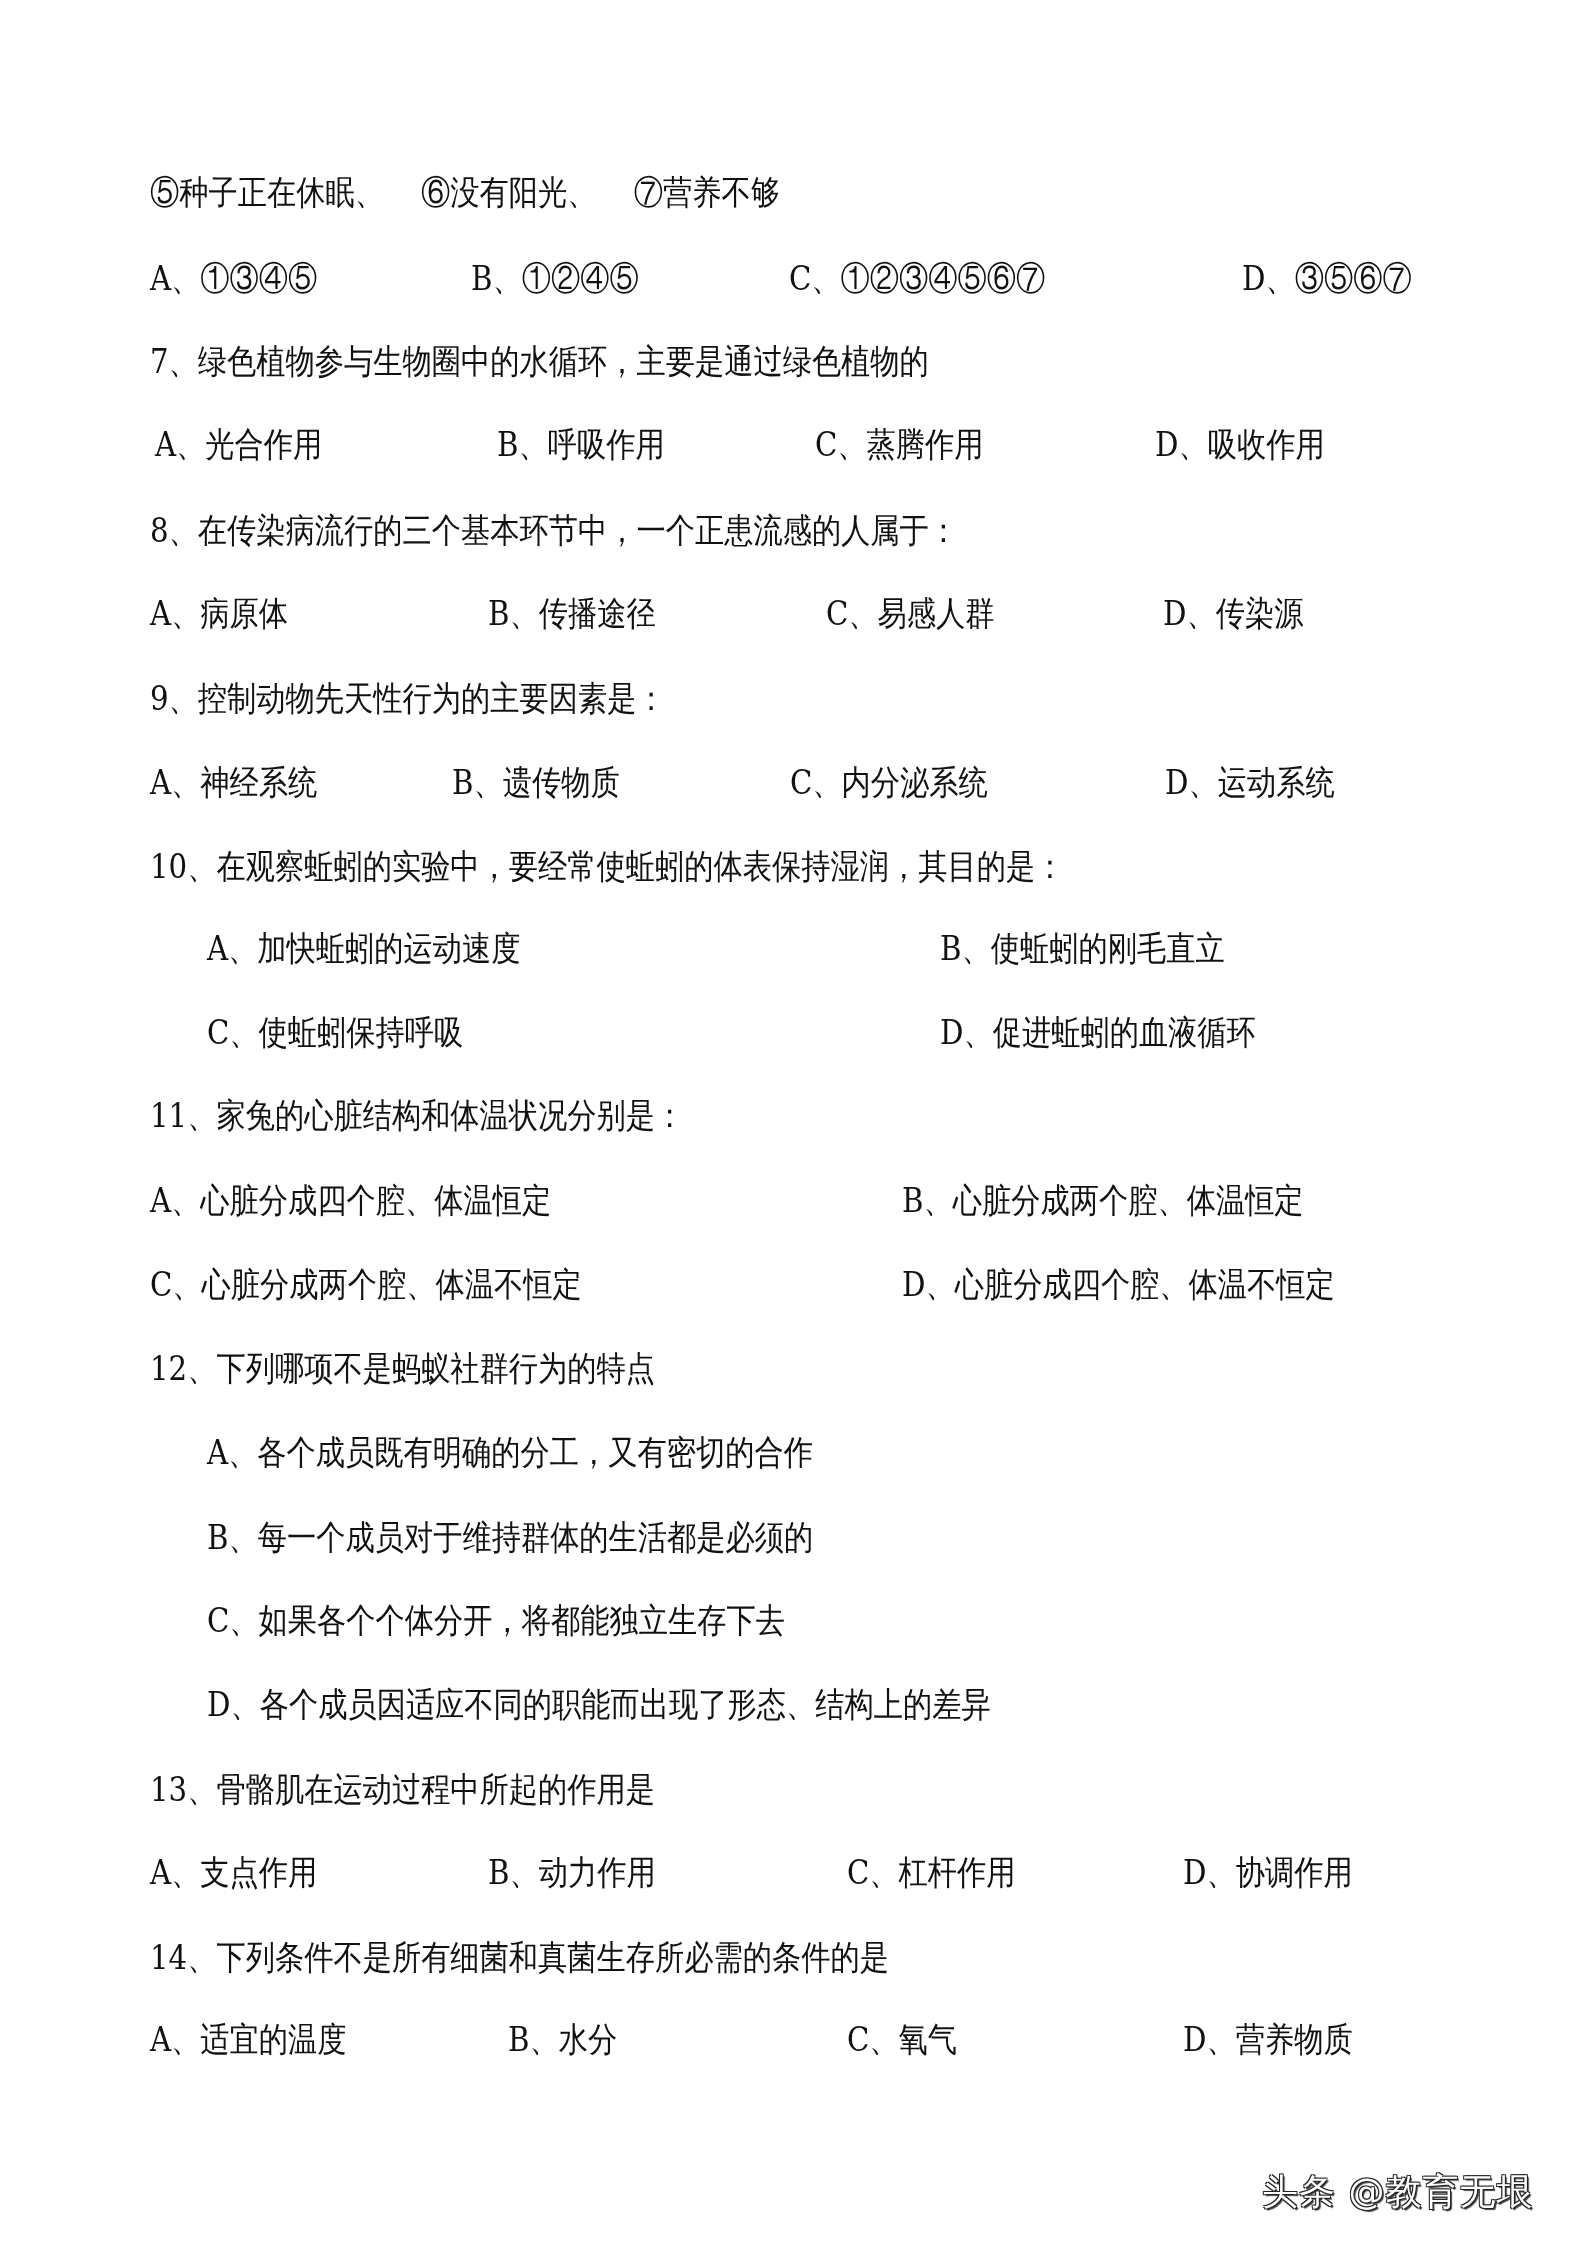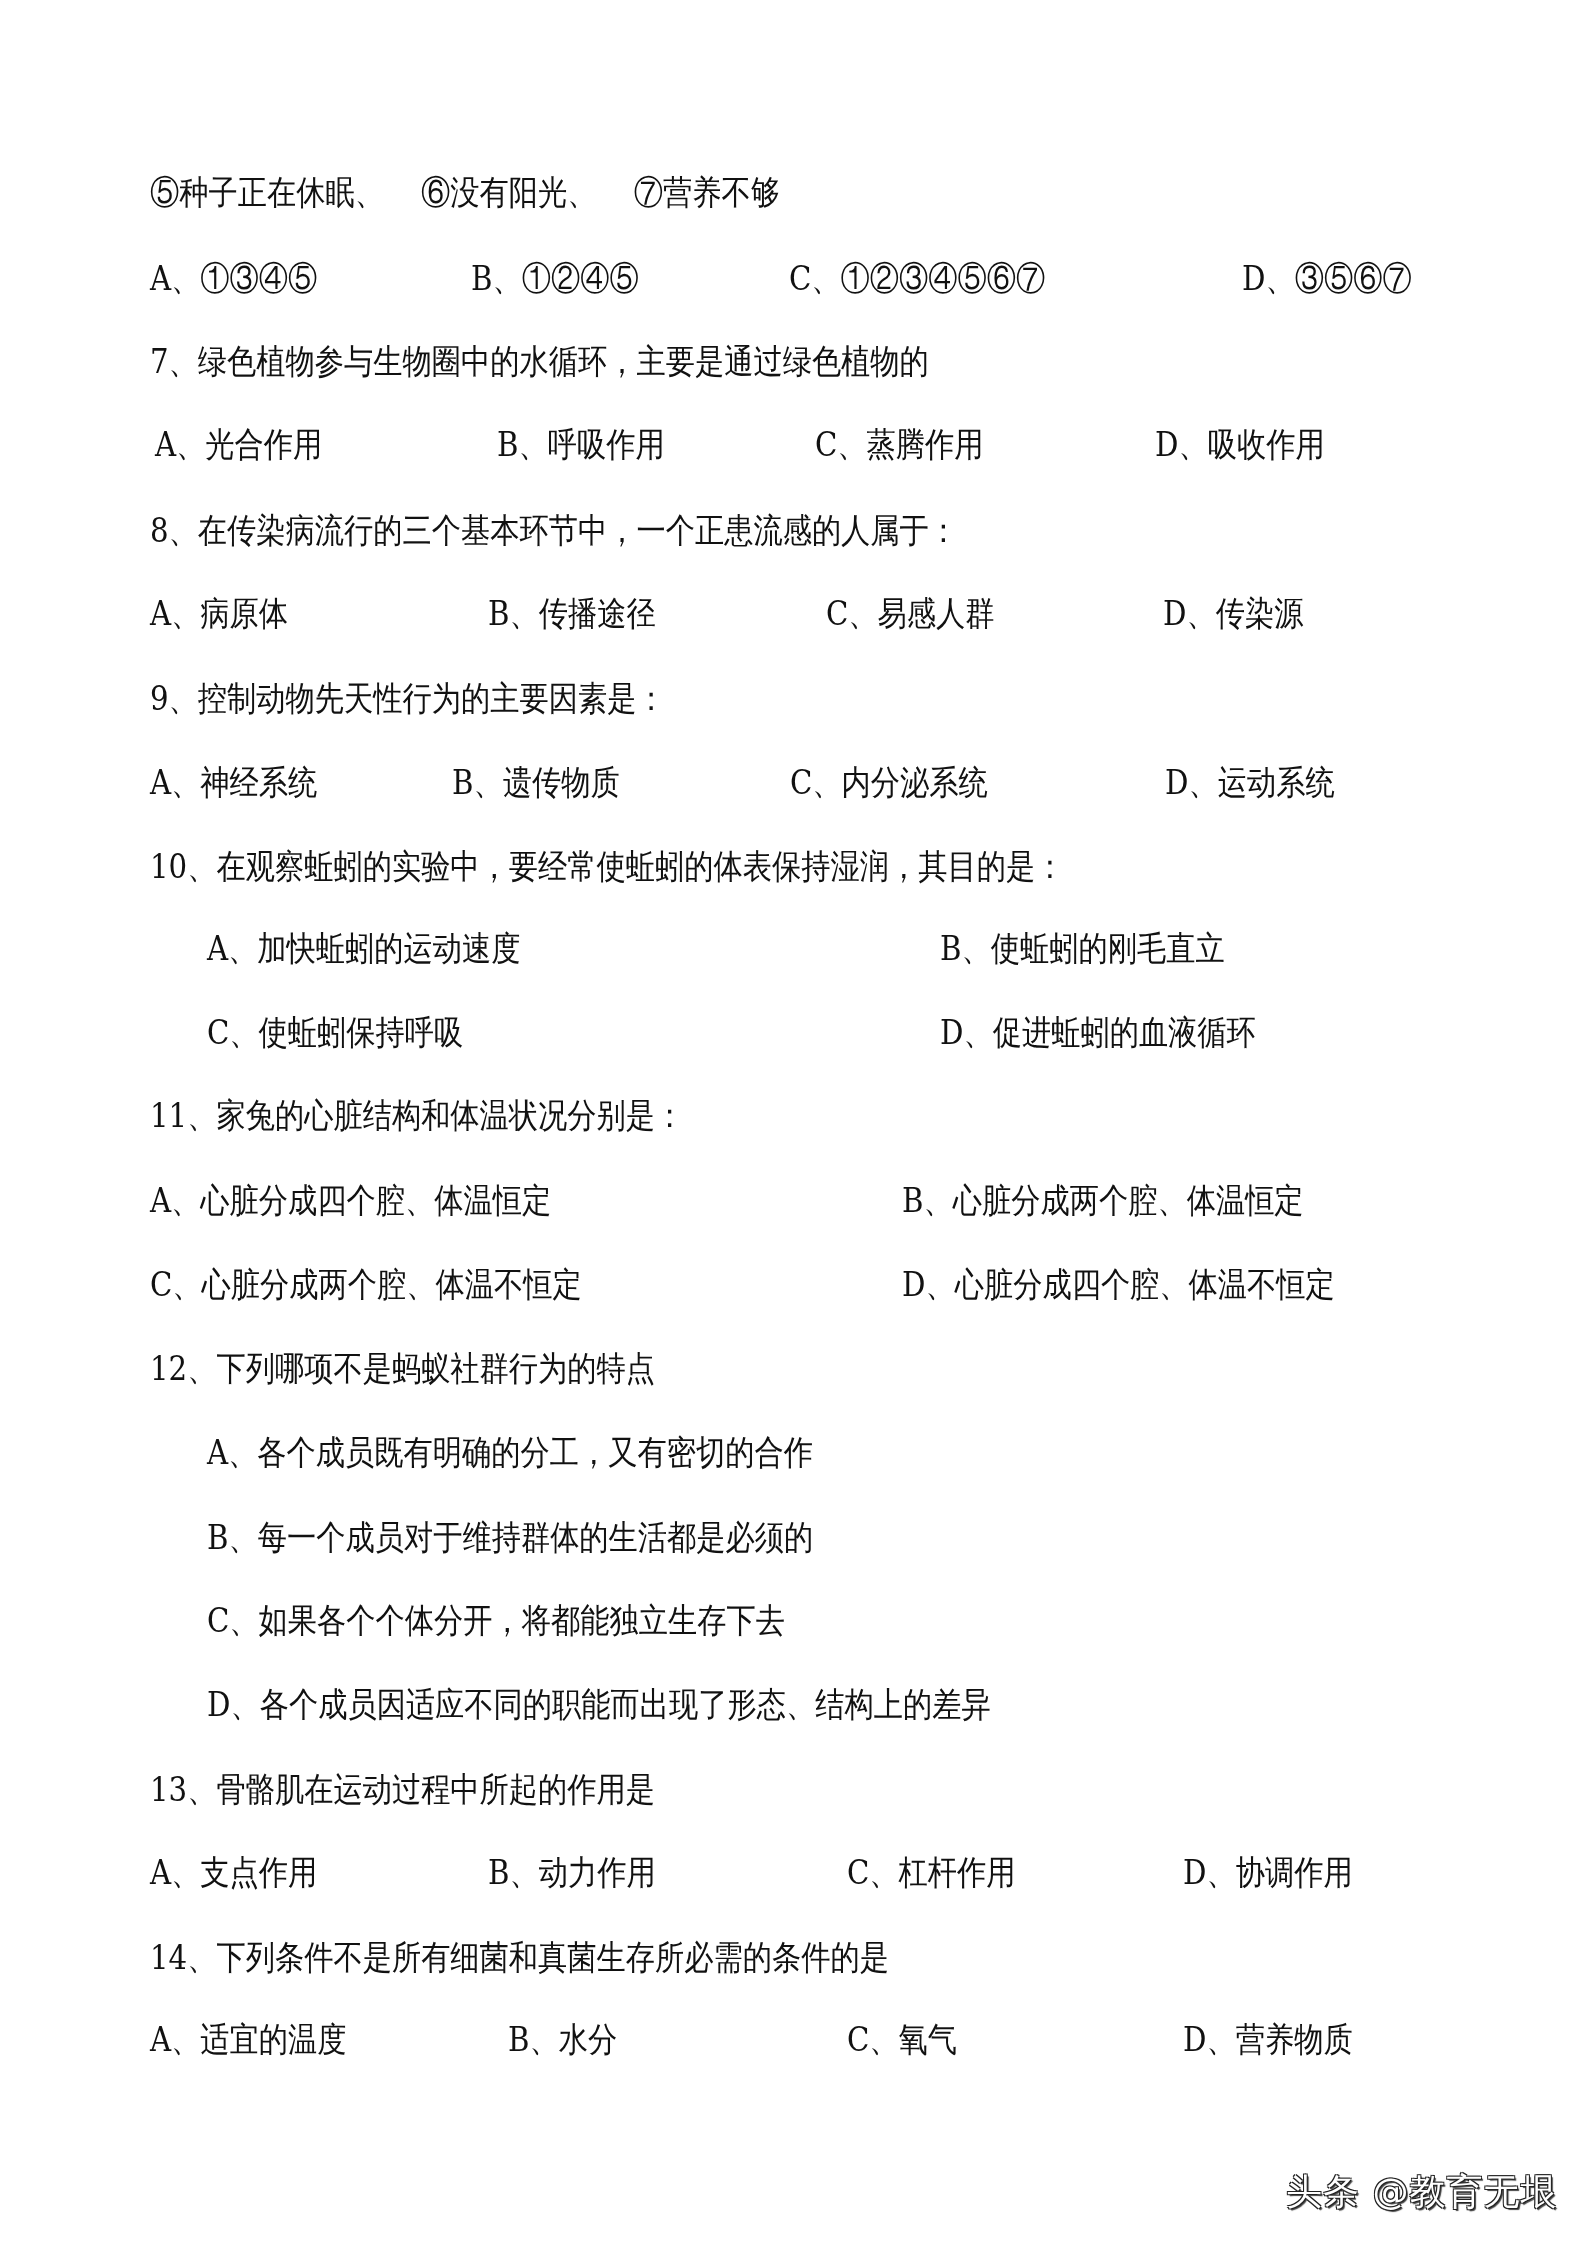--- a/index.html
+++ b/index.html
@@ -1,21 +1,21 @@
 <!DOCTYPE html>
 <html><head>
 <meta charset="utf-8">
 <style>
   html, body { margin: 0; padding: 0; background: #ffffff; }
   body { width: 1587px; height: 2245px; position: relative; overflow: hidden;
          font-family: "DejaVu Serif", "Liberation Serif", serif; color: #111; }
   .line { position: absolute; left: 0; white-space: pre; font-size: 34px; line-height: 40px; transform: scaleX(0.86); transform-origin: left center; }
   .opt { position: absolute; white-space: pre; font-size: 34px; line-height: 40px; transform: scaleX(0.86); transform-origin: left center; }
   .watermark { position: absolute; left: 1262px; top: 2168px; font-family: "DejaVu Sans", "Liberation Sans", sans-serif;
-               font-size: 36px; color: #ffffff; text-shadow: -1px -1px 0 #222, 1px 1px 0 #222, 2px 2px 1px #444, -1px 1px 0 #222, 1px -1px 0 #222; letter-spacing: 1px; white-space: pre; margin-left: 24px; }
+               font-size: 36px; color: #ffffff; text-shadow: -1px -1px 0 #222, 1px 1px 0 #222, 2px 2px 1px #444, -1px 1px 0 #222, 1px -1px 0 #222; letter-spacing: 1px; white-space: pre; }
 </style>
 </head>
 <body>
 
 <div>
 
   <div class="line" style="left:150px; top:172px;">⑤种子正在休眠、    ⑥没有阳光、    ⑦营养不够</div>
   <div class="opt" style="left:150px; top:258px;">A、①③④⑤</div>
   <div class="opt" style="left:471px; top:258px;">B、①②④⑤</div>
   <div class="opt" style="left:789px; top:258px;">C、①②③④⑤⑥⑦</div>

